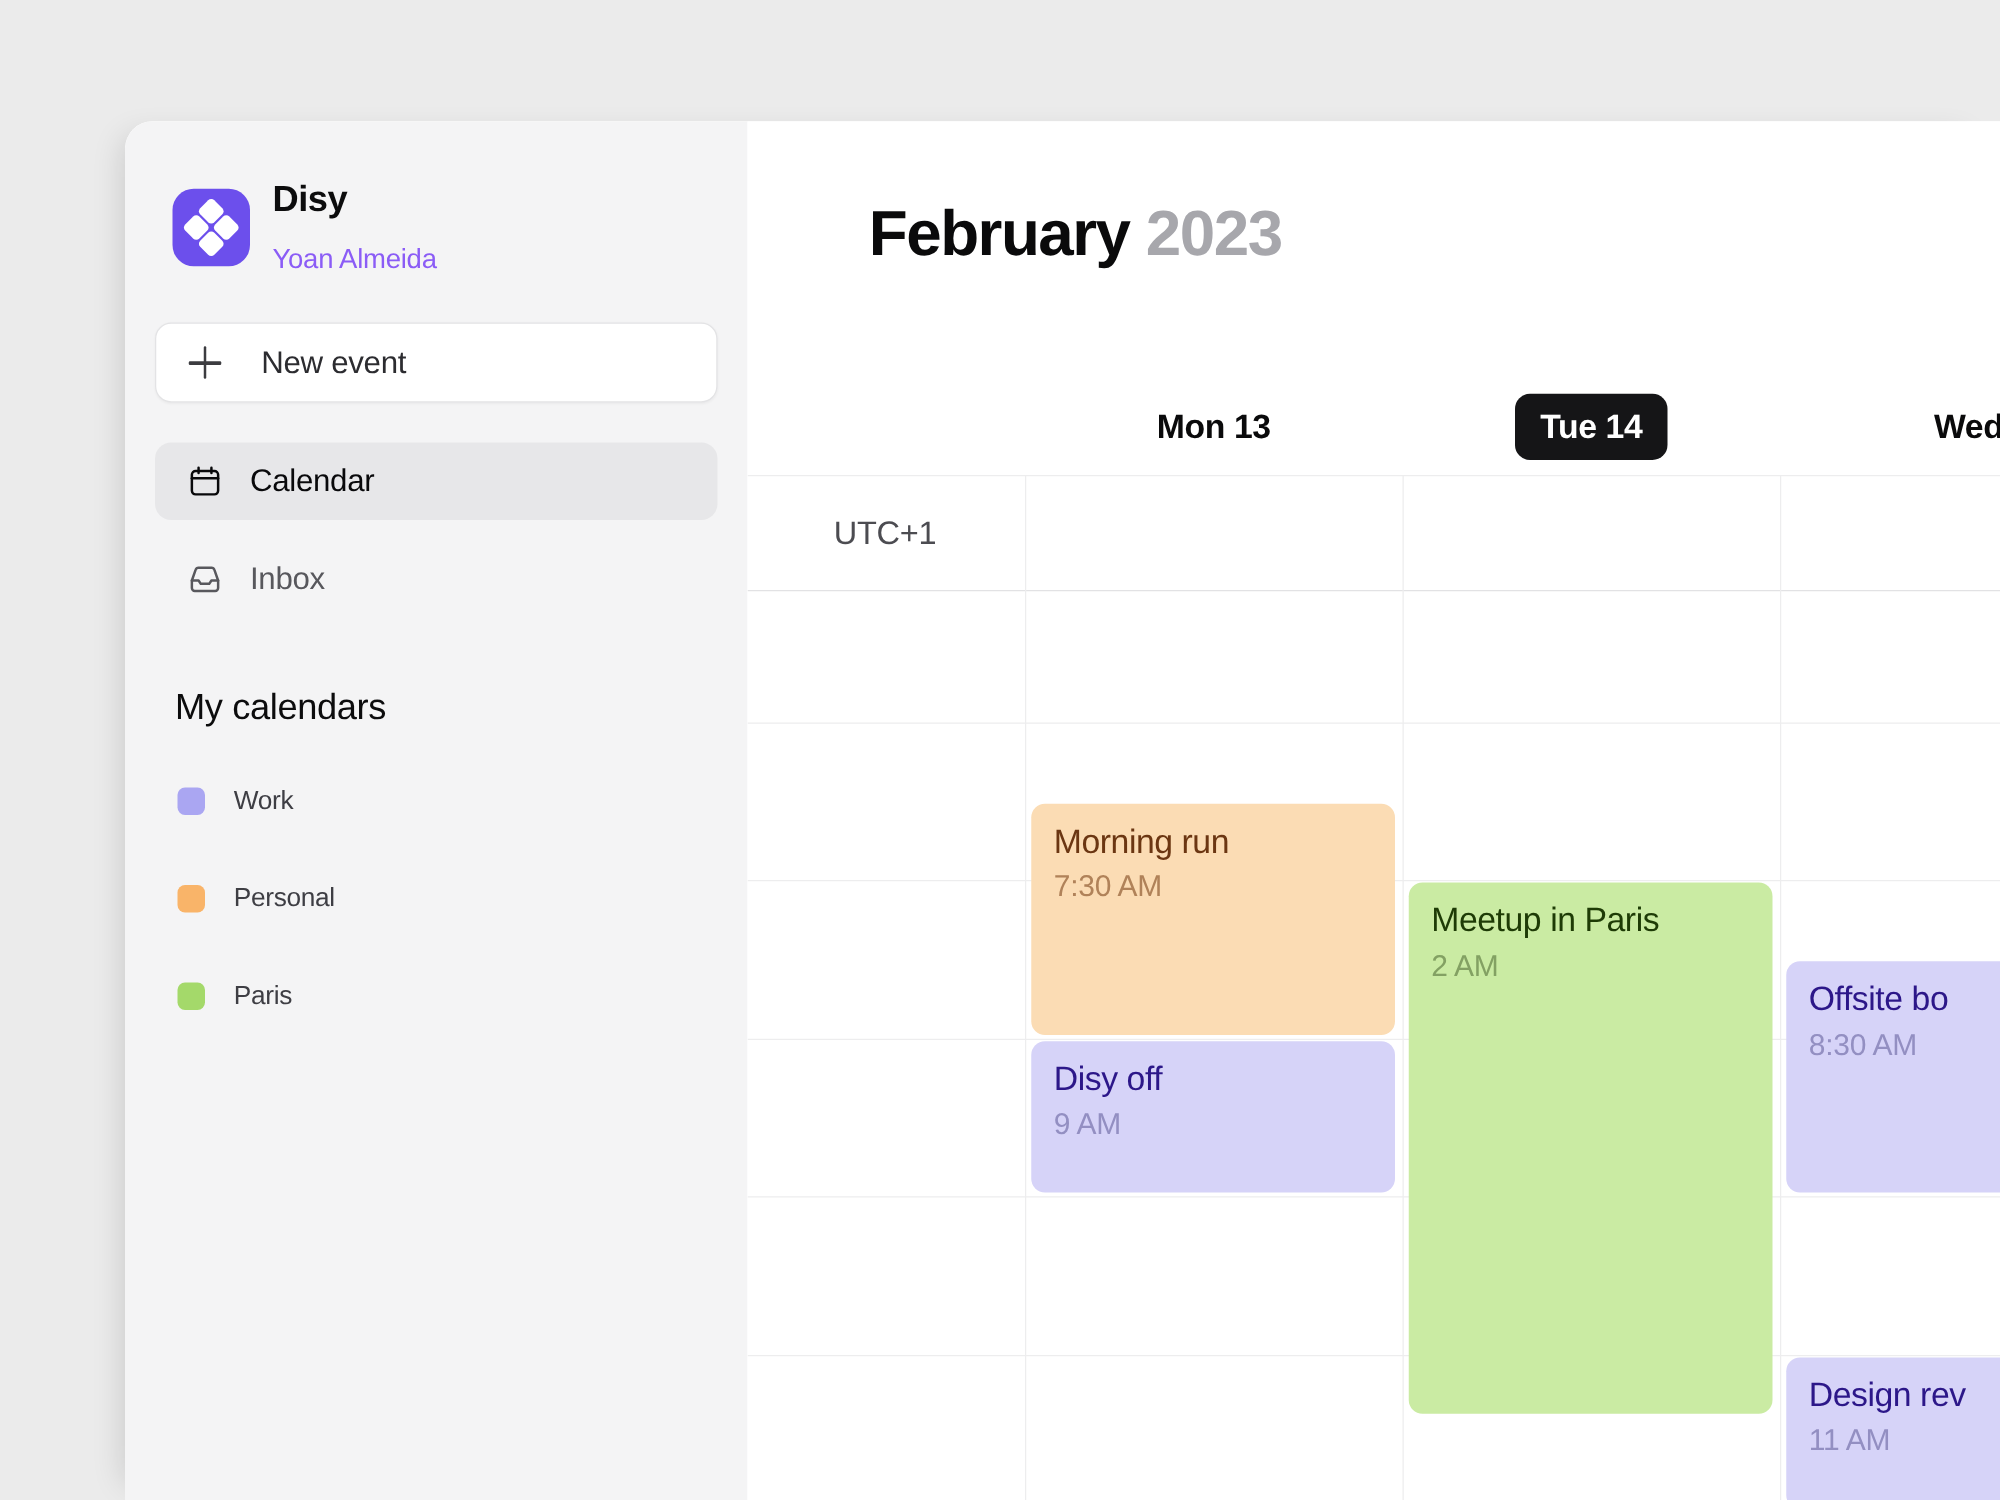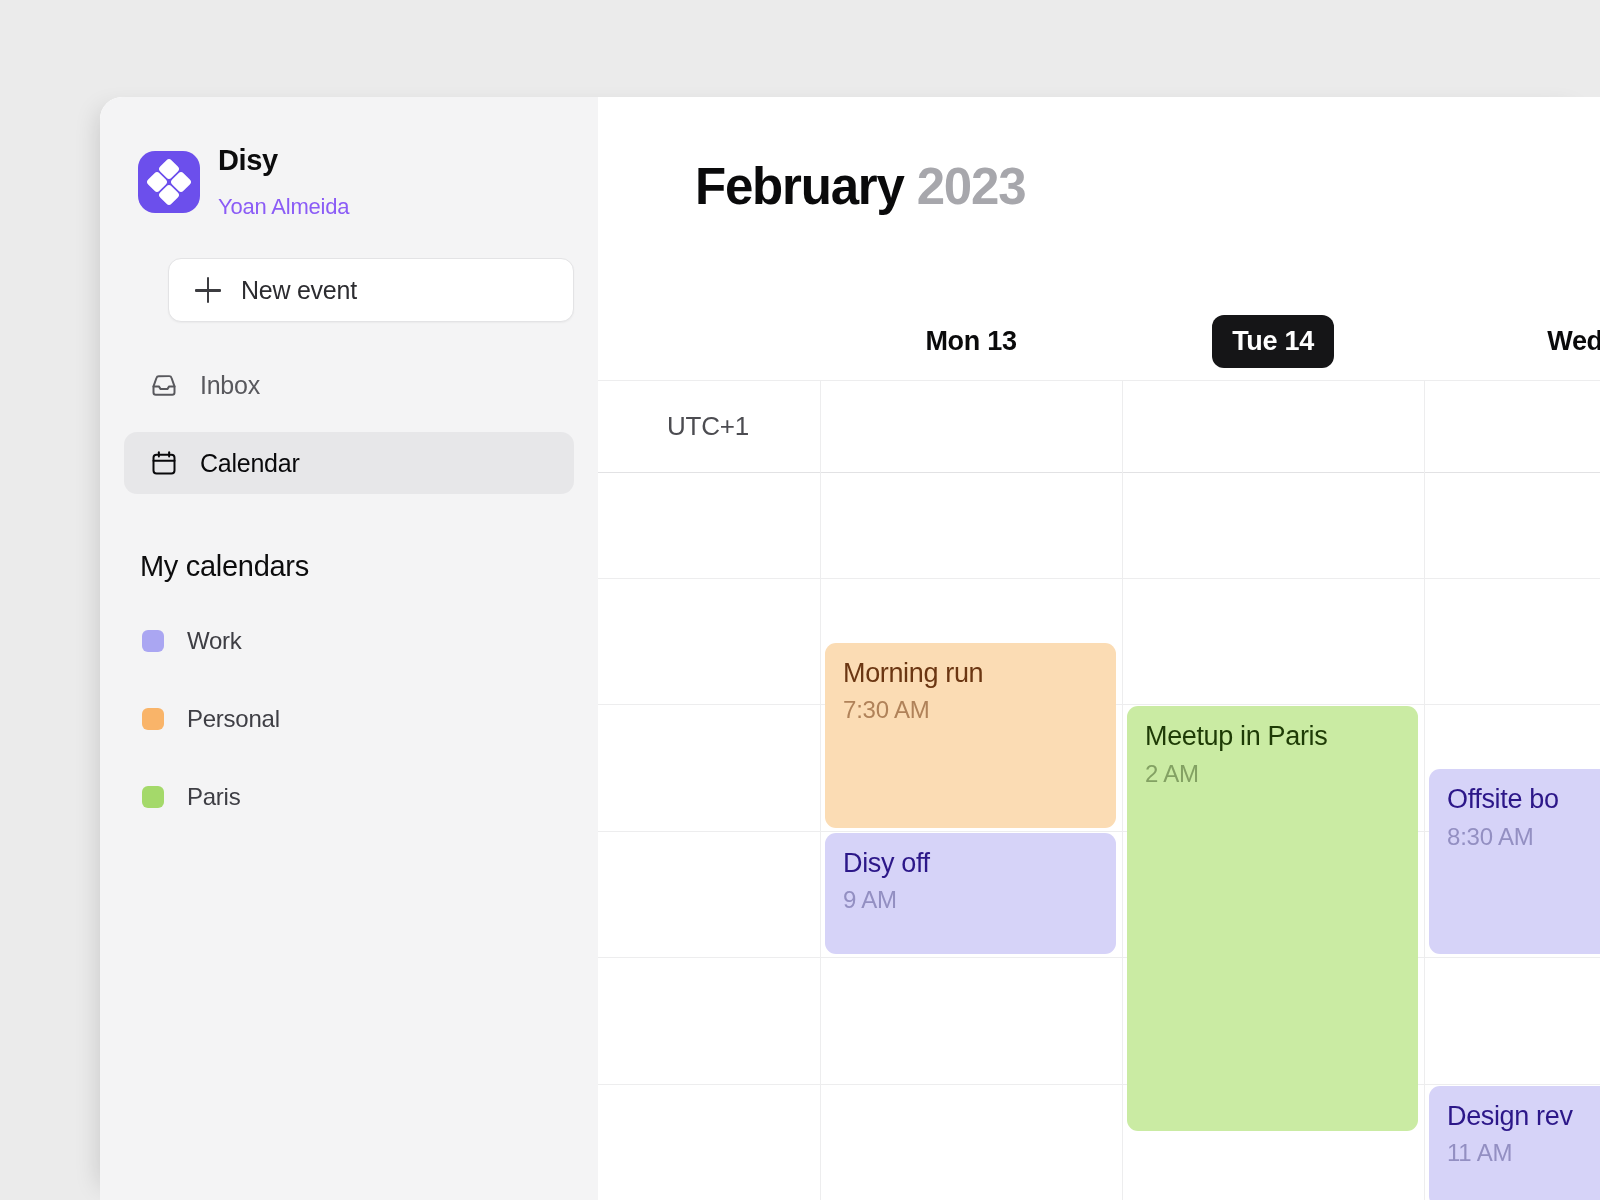--- a/index.html
+++ b/index.html
@@ -85,25 +85,24 @@
 
   
   #new-event-btn {
     margin-top: 38px;
     height: 64px;
     background: #ffffff;
     border: 1px solid #e3e3e5;
     border-radius: 13px;
     display: flex;
     align-items: center;
-    gap: 20px;
+    gap: 32px;
     padding: 0 26px;
     cursor: pointer;
     box-shadow: 0 1px 2px rgba(0,0,0,0.045);
-    margin-left: 44px;
   }
   .plus-icon {
     width: 26px; height: 26px;
     position: relative;
     flex: 0 0 26px;
   }
   .plus-icon::before, .plus-icon::after {
     content: "";
     position: absolute;
     background: #3c3c40;
@@ -155,21 +154,21 @@
     padding-left: 18px;
     cursor: pointer;
   }
   .cal-item + .cal-item { margin-top: 30px; }
   .cal-swatch {
     width: 22px; height: 22px;
     flex: 0 0 22px;
     border-radius: 6px;
   }
   .cal-name {
-    font-size: 24px;
+    font-size: 21px;
     color: #3e3e44;
     letter-spacing: -0.25px;
     text-align: center;
   }
 
   
   #main {
     flex: 1 1 auto;
     height: 100%;
     background: #ffffff;
@@ -299,39 +298,39 @@
         <div class="brand-user">Yoan Almeida</div>
       </div>
     </div>
 
     <div id="new-event-btn">
       <span class="plus-icon"></span>
       <span id="new-event-label">New event</span>
     </div>
 
     <nav id="nav">
-      <div class="nav-item">
-        <span class="nav-ico">
-          <svg width="28" height="28" viewBox="0 0 24 24" fill="none" stroke="#58585d" stroke-width="1.7" stroke-linecap="round" stroke-linejoin="round">
-            <path d="M3 13.2 V18.4 a2 2 0 0 0 2 2 h14 a2 2 0 0 0 2 -2 V13.2 l-2.6 -7.4 a2 2 0 0 0 -1.9 -1.4 H7.5 a2 2 0 0 0 -1.9 1.4 Z"></path>
-            <path d="M3 13.2 h4.6 l1.5 2.3 h5.8 l1.5 -2.3 H21"></path>
-          </svg>
-        </span>
-        <span class="nav-label">Inbox</span>
-      </div>
       <div class="nav-item active">
         <span class="nav-ico">
           <svg width="28" height="28" viewBox="0 0 24 24" fill="none" stroke="#09090b" stroke-width="1.7" stroke-linecap="round">
             <rect x="3" y="5" width="18" height="16" rx="2.6"></rect>
             <line x1="3" y1="10" x2="21" y2="10"></line>
             <line x1="7.6" y1="2.8" x2="7.6" y2="6.4"></line>
             <line x1="16.4" y1="2.8" x2="16.4" y2="6.4"></line>
           </svg>
         </span>
         <span class="nav-label">Calendar</span>
+      </div>
+      <div class="nav-item">
+        <span class="nav-ico">
+          <svg width="28" height="28" viewBox="0 0 24 24" fill="none" stroke="#58585d" stroke-width="1.7" stroke-linecap="round" stroke-linejoin="round">
+            <path d="M3 13.2 V18.4 a2 2 0 0 0 2 2 h14 a2 2 0 0 0 2 -2 V13.2 l-2.6 -7.4 a2 2 0 0 0 -1.9 -1.4 H7.5 a2 2 0 0 0 -1.9 1.4 Z"></path>
+            <path d="M3 13.2 h4.6 l1.5 2.3 h5.8 l1.5 -2.3 H21"></path>
+          </svg>
+        </span>
+        <span class="nav-label">Inbox</span>
       </div>
     </nav>
 
     <div id="cal-section">
       <div id="cal-heading">My calendars</div>
       <div id="cal-list">
           <div class="cal-item">
             <span class="cal-swatch" style="background:#aaa6f2"></span>
             <span class="cal-name">Work</span>
           </div>

